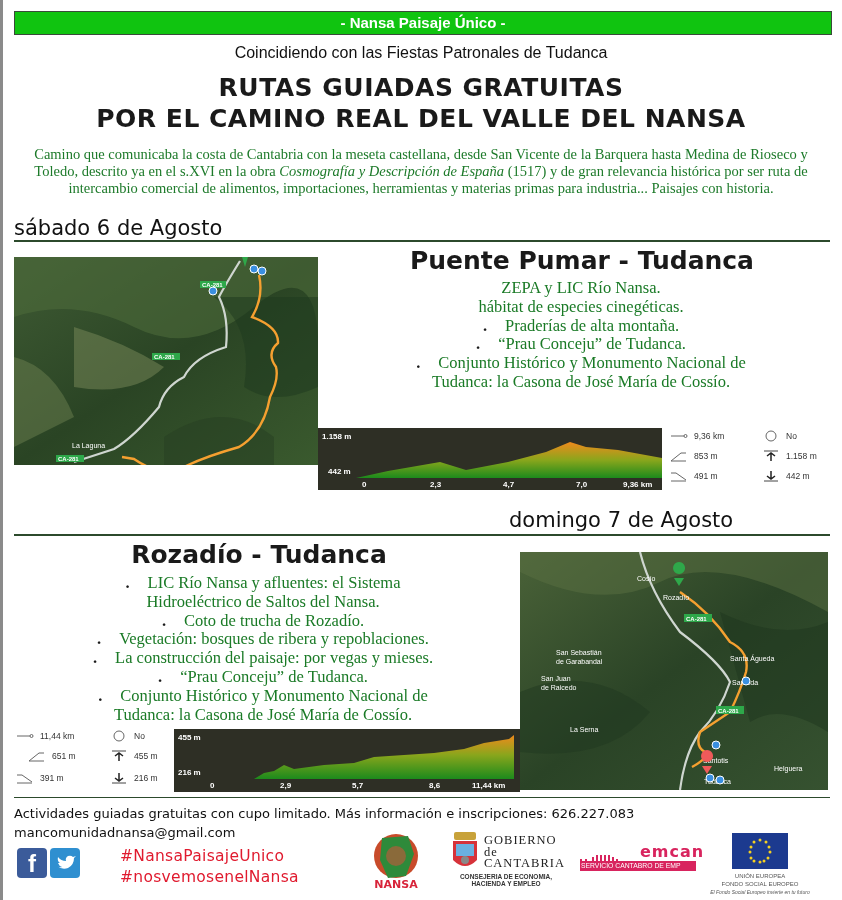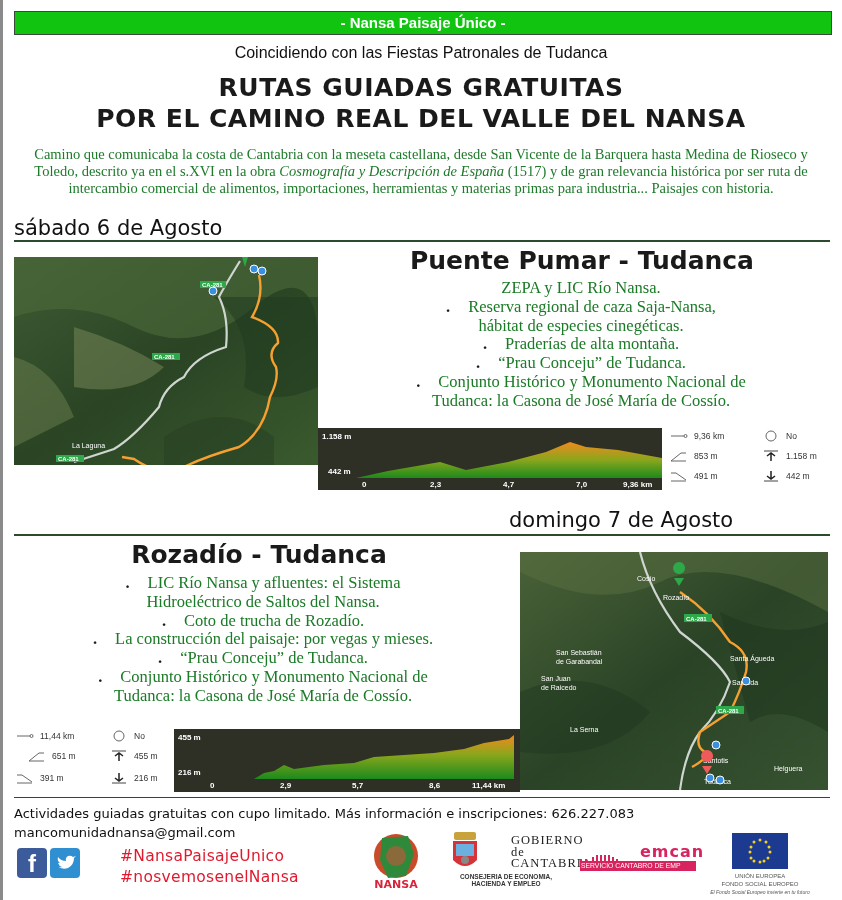--- a/index.html
+++ b/index.html
@@ -102,21 +102,20 @@
     <path d="M228 0 l6 0 l-3 10 z" fill="#2fa84a"></path>
     <circle cx="240" cy="12" r="4" fill="#3a8fe0" stroke="#fff" stroke-width="1"></circle>
     <circle cx="248" cy="14" r="4" fill="#3a8fe0" stroke="#fff" stroke-width="1"></circle>
     <circle cx="199" cy="34" r="4" fill="#3a8fe0" stroke="#fff" stroke-width="1"></circle>
   </svg>
 </div>
 
 <div class="route-title" style="left:326px; top:246px; width:512px;">Puente Pumar - Tudanca</div>
 <ul class="bullets" style="left:326px; top:279px; width:510px;">
   <li class="cont">ZEPA y LIC Río Nansa.</li>
-  <li>Reserva regional de caza Saja-Nansa,</li>
   <li class="cont">hábitat de especies cinegéticas.</li>
   <li>Praderías de alta montaña.</li>
   <li>“Prau Conceju” de Tudanca.</li>
   <li>Conjunto Histórico y Monumento Nacional de</li>
   <li class="cont">Tudanca: la Casona de José María de Cossío.</li>
 </ul>
 
 <div class="profile" style="left:318px; top:428px; width:344px; height:62px;">
   <svg width="344" height="62" viewBox="0 0 344 62">
     <defs>
@@ -182,20 +181,21 @@
 </div>
 
 <div class="day-head day2">domingo 7 de Agosto</div>
 <div class="rule" style="left:14px; top:534px; width:816px;"></div>
 
 <div class="route-title" style="left:14px; top:540px; width:490px;">Rozadío - Tudanca</div>
 <ul class="bullets" style="left:8px; top:574px; width:510px;">
   <li>LIC Río Nansa y afluentes: el Sistema</li>
   <li class="cont">Hidroeléctrico de Saltos del Nansa.</li>
   <li>Coto de trucha de Rozadío.</li>
+  <li>Vegetación: bosques de ribera y repoblaciones.</li>
   <li>La construcción del paisaje: por vegas y mieses.</li>
   <li>“Prau Conceju” de Tudanca.</li>
   <li>Conjunto Histórico y Monumento Nacional de</li>
   <li class="cont">Tudanca: la Casona de José María de Cossío.</li>
 </ul>
 
 <div class="map" style="left:520px; top:552px; width:308px; height:238px;">
   <svg width="308" height="238" viewBox="0 0 308 238">
     <defs>
       <linearGradient id="m2g" x1="0" y1="0" x2="1" y2="1">
@@ -326,21 +326,21 @@
 </div>
 
 <div class="logo" style="left:450px; top:832px; width:30px; height:40px;">
   <svg width="30" height="40" viewBox="0 0 30 40">
     <rect x="4" y="0" width="22" height="8" rx="2" fill="#c8a23a"></rect>
     <path d="M3 9 L27 9 L27 28 Q15 40 3 28Z" fill="#d6323a"></path>
     <rect x="6" y="12" width="18" height="12" fill="#6ab0e0"></rect>
     <circle cx="15" cy="28" r="4" fill="#888"></circle>
   </svg>
 </div>
-<div class="gob-txt" style="left:484px; top:835px;margin-left:27px;">
+<div class="gob-txt" style="left:484px; top:835px;">
   <div>GOBIERNO</div>
   <div>de</div>
   <div>CANTABRIA</div>
 </div>
 <div class="gob-sub" style="left:446px; top:873px; width:120px;">
   <div>CONSEJERIA DE ECONOMIA,</div>
   <div>HACIENDA Y EMPLEO</div>
 </div>
 
 <div class="logo" style="left:580px; top:849px;">

